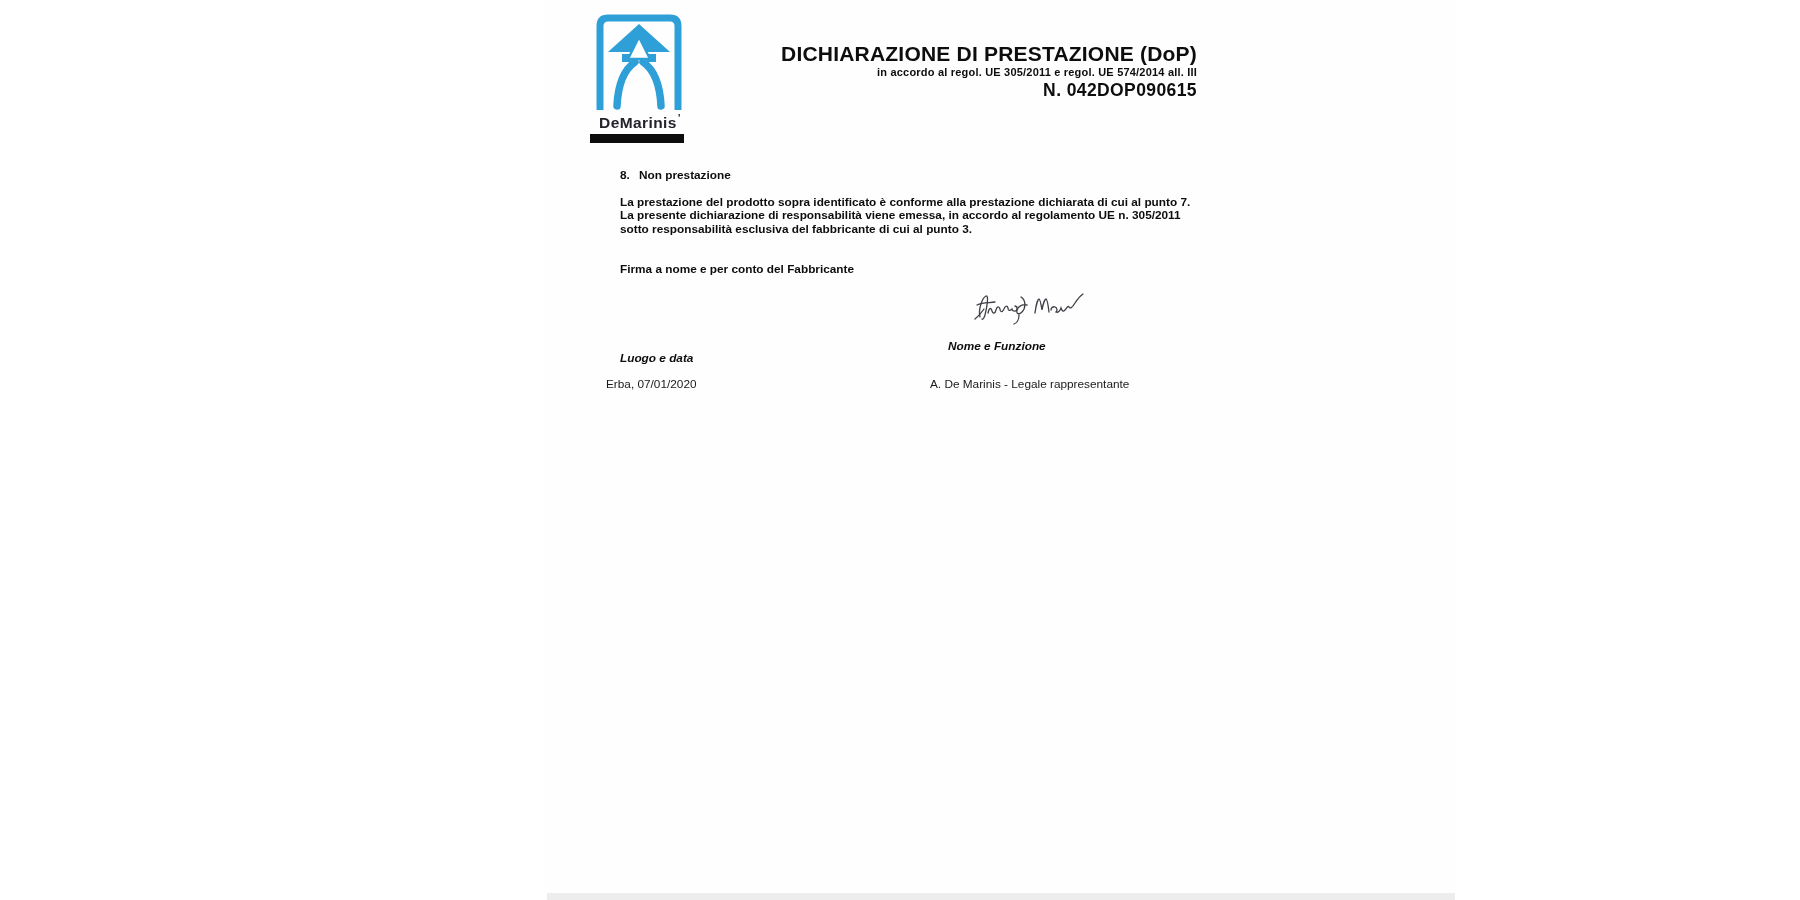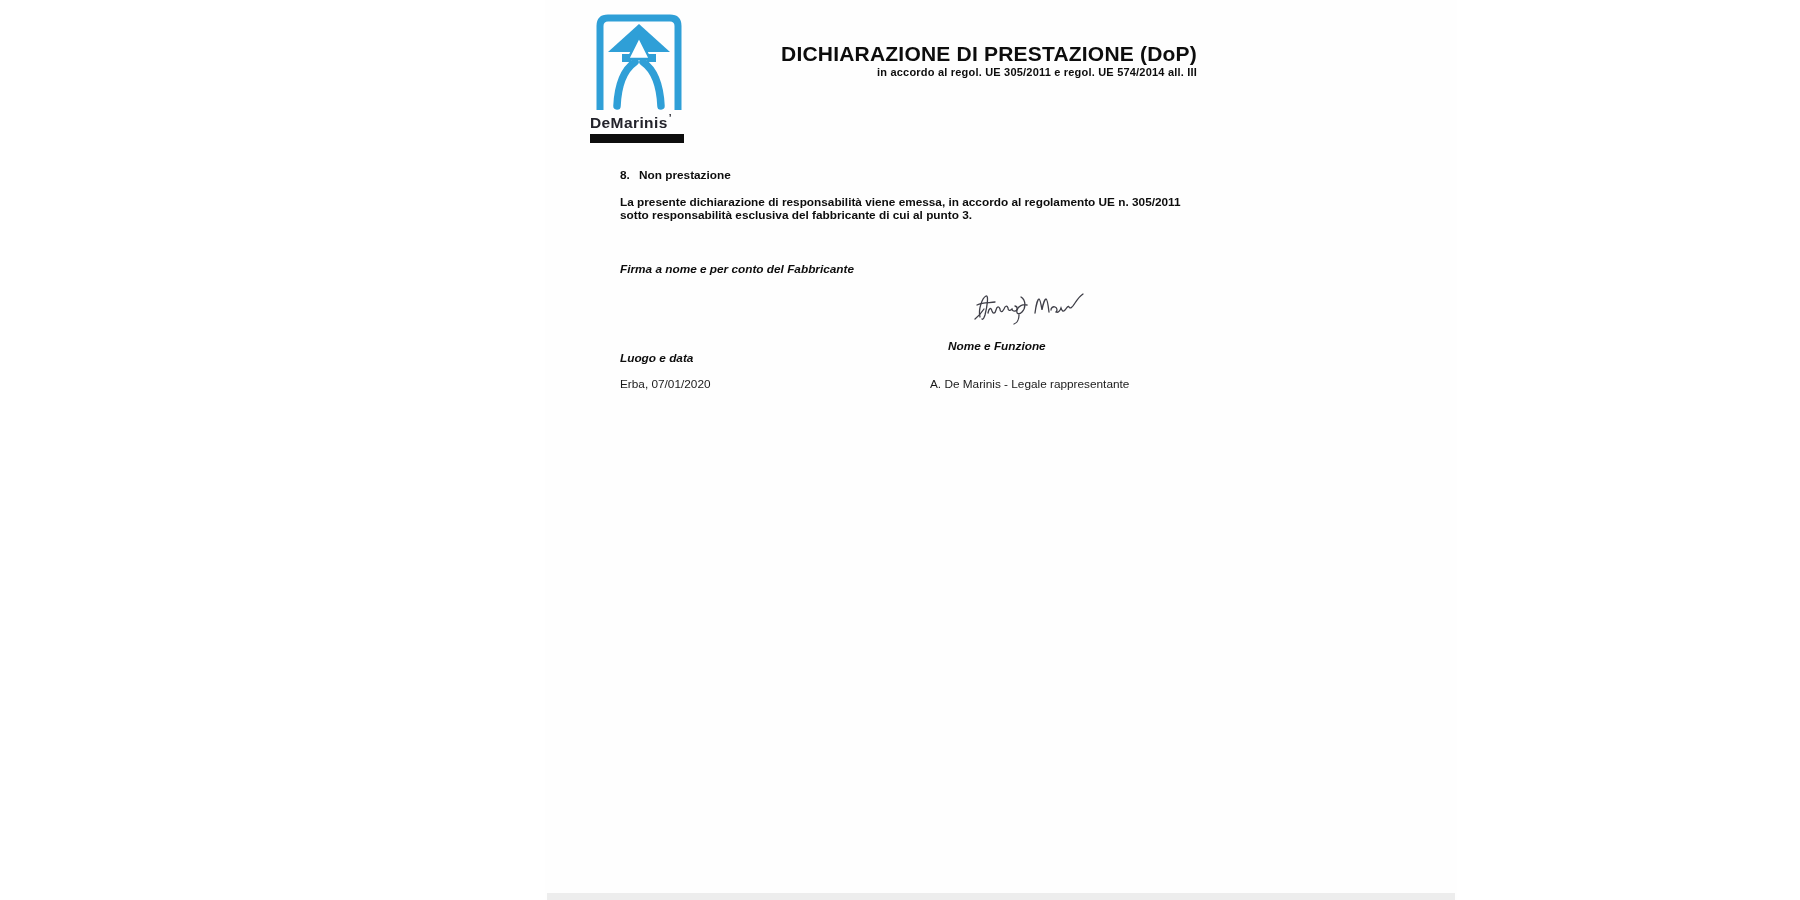--- a/index.html
+++ b/index.html
@@ -4,48 +4,48 @@
 <style>
   html,body{margin:0;padding:0;background:#ffffff;}
   .canvas{
     position:relative;width:1800px;height:900px;background:#ffffff;
     font-family:"Liberation Sans",sans-serif;color:#0d0d0d;overflow:hidden;
   }
   .page{position:absolute;left:545px;top:0;width:912px;height:900px;background:#fefefe;}
   .scan-bottom-edge{position:absolute;left:547px;top:893px;width:908px;height:7px;background:#ededed;}
 
   
-  .logo{position:absolute;left:590px;top:12px;width:100px;}
+  .logo{position:absolute;left:590px;top:12px;width:100px;text-align:center;}
   .logo-mark{display:block;margin-left:4px;}
   .logo-wordmark{
     margin-top:1px;font-size:15.5px;font-weight:700;color:#23232b;
     letter-spacing:0.4px;white-space:nowrap;line-height:15px;
   }
   .logo-tick{font-size:10px;vertical-align:6px;margin-left:1px;}
   .logo-bar{width:94px;height:9px;margin-top:4px;}
 
   
   .header-block{position:absolute;left:700px;top:43px;width:497px;text-align:right;}
   .doc-title{font-size:21px;font-weight:700;line-height:21px;letter-spacing:0.2px;white-space:nowrap;}
   .doc-subtitle{font-size:11px;font-weight:700;line-height:13px;margin-top:2px;letter-spacing:0.2px;white-space:nowrap;}
   .dop-number{font-size:17.5px;font-weight:700;line-height:19px;margin-top:2px;letter-spacing:0.4px;}
 
   
   .item8{position:absolute;left:620px;top:168px;font-size:11.8px;font-weight:700;white-space:nowrap;}
   .item8 .num{display:inline-block;width:19px;}
   .para{position:absolute;left:620px;top:196px;font-size:11.8px;font-weight:700;line-height:13.4px;white-space:nowrap;}
-  .firma{position:absolute;left:620px;top:262px;font-size:11.8px;font-weight:700;white-space:nowrap;font-style:italic;}
+  .firma{position:absolute;left:620px;top:262px;font-size:11.8px;font-weight:700;white-space:nowrap;}
   .signature{position:absolute;left:973px;top:288px;}
 
   
   .f-label{position:absolute;font-size:11.8px;font-weight:700;white-space:nowrap;font-style:italic;}
   .f-value{position:absolute;font-size:11.8px;font-weight:400;white-space:nowrap;color:#1a1a1a;}
   .place-label{left:620px;top:351px;}
   .name-label{left:948px;top:339px;}
-  .place-value{left:620px;top:377px;}
+  .place-value{left:606px;top:377px;}
   .name-value{left:930px;top:377px;}
 </style>
 </head>
 <body>
 
 <div class="canvas">
   <div class="page"></div>
   <div class="scan-bottom-edge"></div>
 
   <div class="logo">
@@ -58,27 +58,29 @@
       <path d="M23,94 C24,72 31,57 41,50" fill="none" stroke="#2f9fd7" stroke-width="7.5" stroke-linecap="round"></path>
       <path d="M67,94 C66,72 59,57 49,50" fill="none" stroke="#2f9fd7" stroke-width="7.5" stroke-linecap="round"></path>
     </svg>
     <div class="logo-wordmark"><span>DeMarinis</span><span class="logo-tick">’</span></div>
     <div class="logo-bar" style="background:#0d0d0d"></div>
   </div>
 
   <div class="header-block">
     <div class="doc-title">DICHIARAZIONE DI PRESTAZIONE (DoP)</div>
     <div class="doc-subtitle">in accordo al regol. UE 305/2011 e regol. UE 574/2014 all. III</div>
+    <div class="dop-number">N. 042DOP090615</div>
   </div>
 
   <div class="item8">
     <span class="num">8.</span><span>Non prestazione</span>
   </div>
 
   <div class="para">
+    <div>La prestazione del prodotto sopra identificato è conforme alla prestazione dichiarata di cui al punto 7.</div>
     <div>La presente dichiarazione di responsabilità viene emessa, in accordo al regolamento UE n. 305/2011</div>
     <div>sotto responsabilità esclusiva del fabbricante di cui al punto 3.</div>
   </div>
 
   <div class="firma">Firma a nome e per conto del Fabbricante</div>
 
   <svg class="signature" width="112" height="38" viewBox="0 0 112 38">
     <g fill="none" stroke="#3f3f48" stroke-width="1.3" stroke-linecap="round">
       <path d="M2,31 C7,27 9,24 11,21"></path>
       <path d="M7,29 C5,22 9,10 13,8 C16,7 14,19 12,27 C11,30 10,32 9,31"></path>

